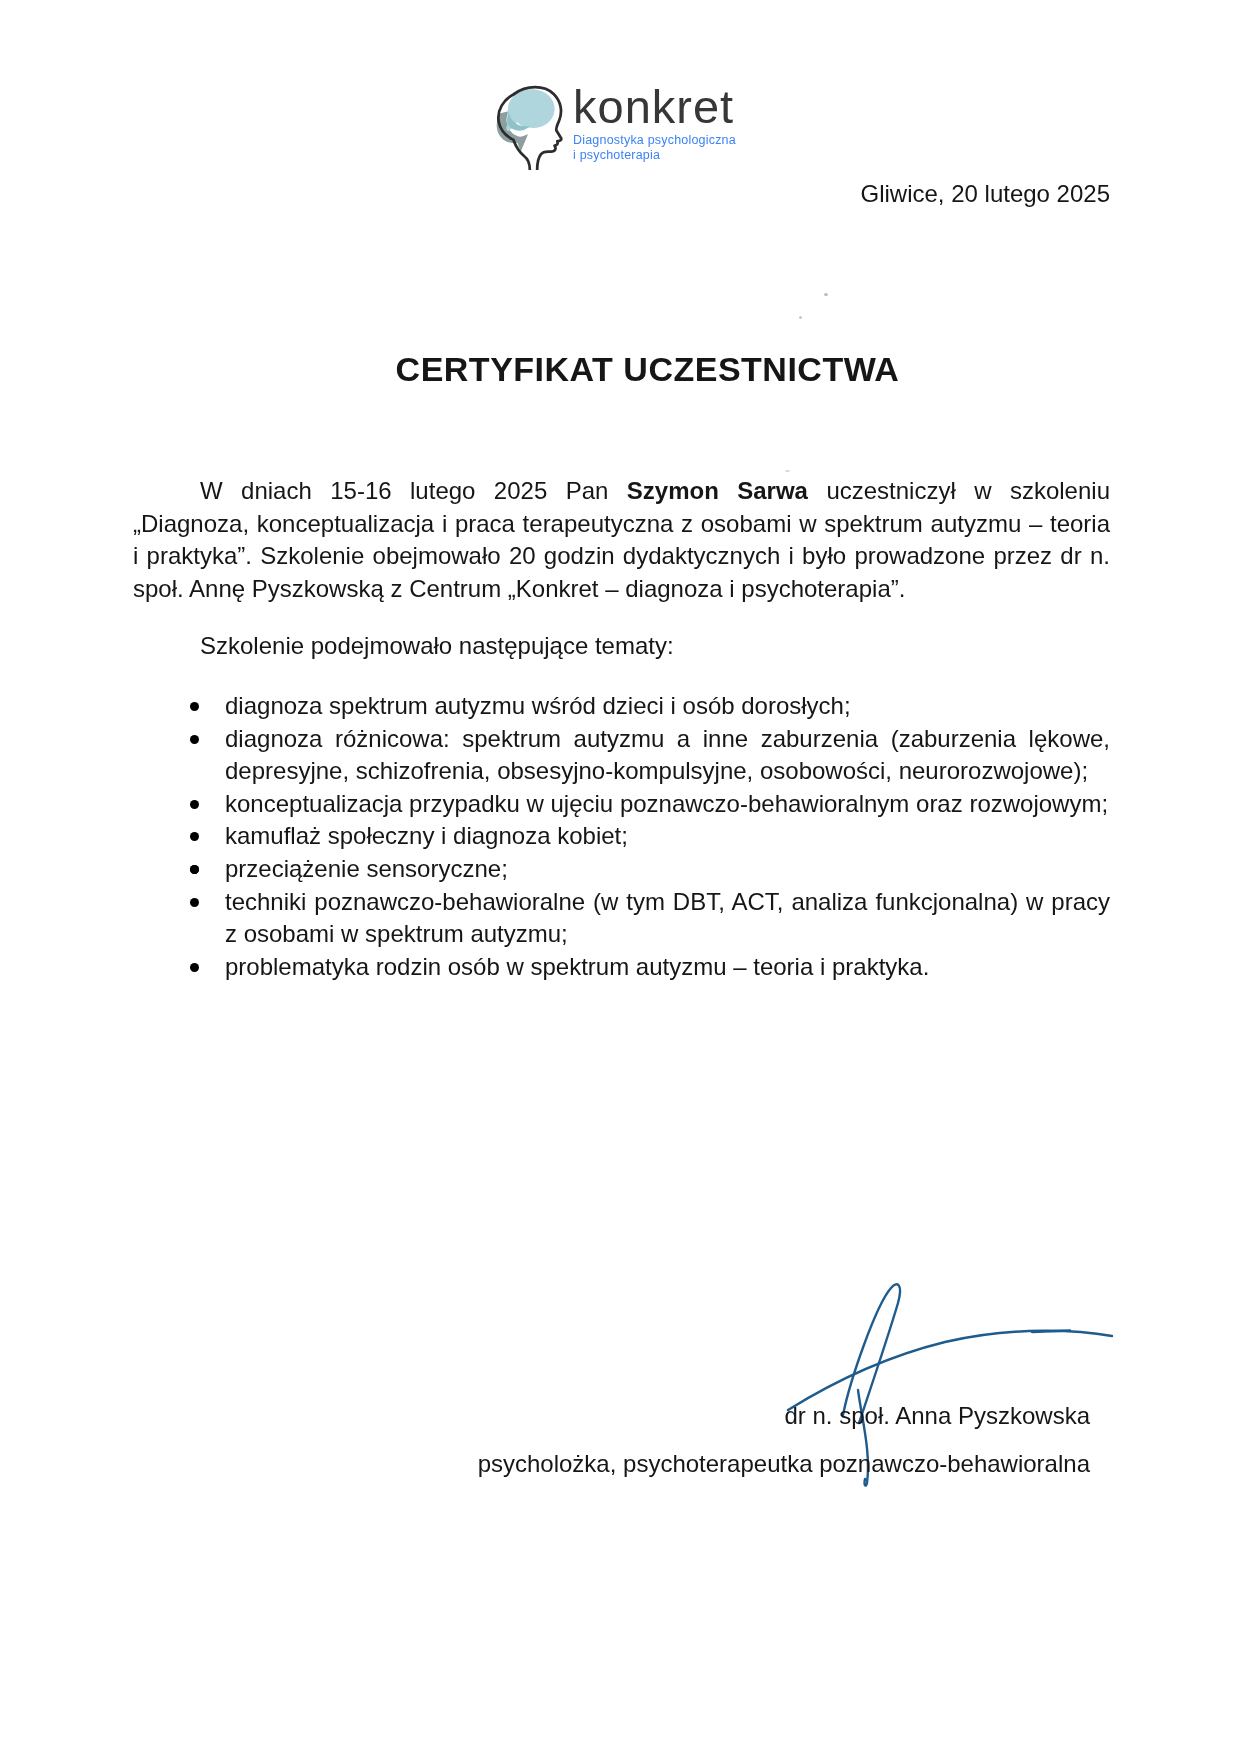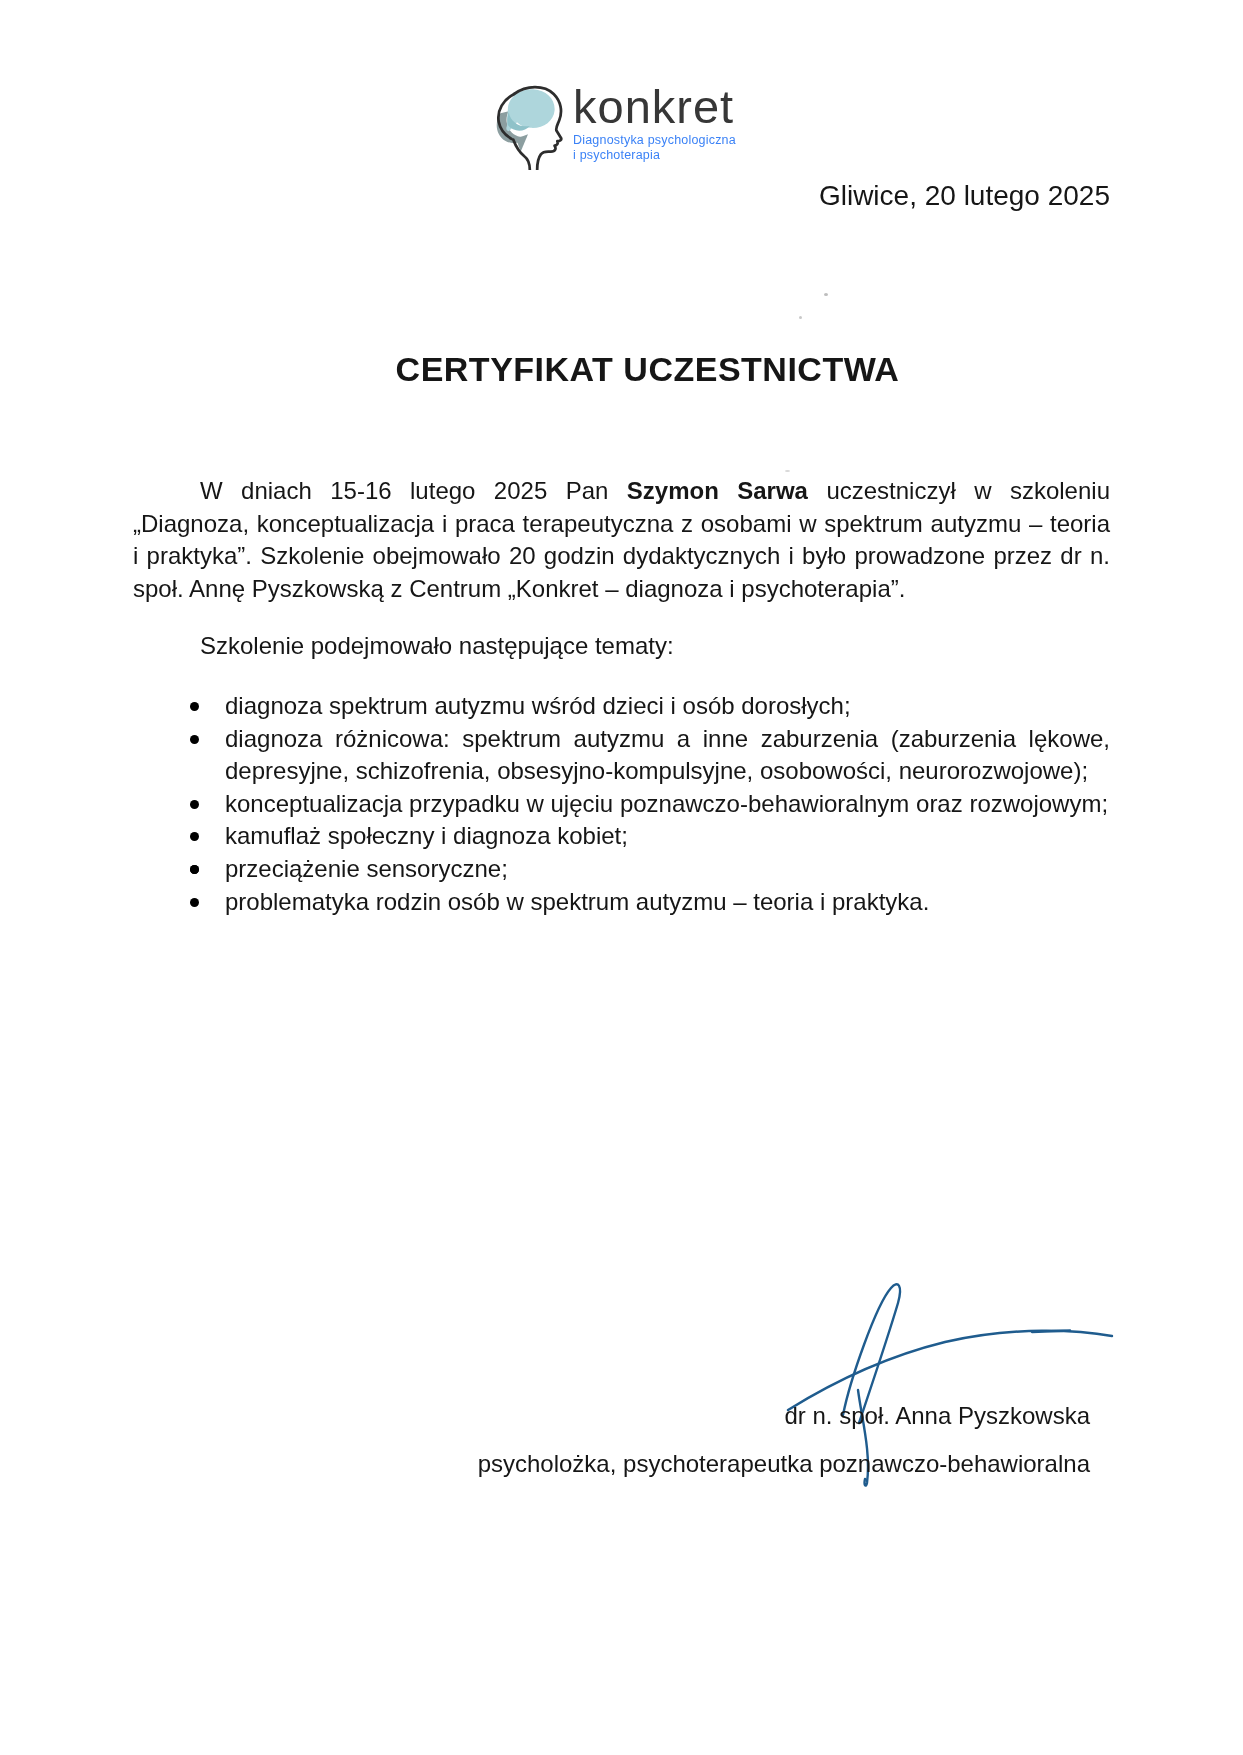--- a/index.html
+++ b/index.html
@@ -10,21 +10,21 @@
   }
 
   
   .logo { position:absolute; left:486px; top:82px; display:flex; align-items:flex-start; }
   .logo-head { width:84px; height:88px; flex:0 0 auto; }
   .logo-textcol { margin-left:3px; margin-top:2px; }
   .brand { font-size:47px; line-height:46px; font-weight:500; color:#373737; letter-spacing:1px; }
   .tagline { margin-top:3px; font-size:12.5px; line-height:14.5px; color:#3b82f6; letter-spacing:0.2px; }
 
   
-  .date { position:absolute; left:133px; right:133px; top:180px; text-align:right; font-size:28px; }
+  .date { position:absolute; left:133px; right:133px; top:180px; text-align:right; font-size:24px; }
 
   
   .title { position:absolute; left:16px; top:340px; width:100%; margin:10px; text-align:center;
            font-size:34px; font-weight:bold; letter-spacing:0.5px; }
 
   
   .content { position:absolute; left:133px; top:475px; width:977px;
              font-size:24px; line-height:32.6px; }
   .p1 { margin:0; text-align:justify; text-indent:67px; }
   .p2 { margin:25px 0 0 0; text-indent:67px; }
@@ -86,20 +86,21 @@
 
     <p class="p2">Szkolenie podejmowało następujące tematy:</p>
 
     <ul class="topics">
       <li><span class="bullet"></span><span>diagnoza spektrum autyzmu wśród dzieci i osób dorosłych;</span></li>
       <li><span class="bullet"></span><span>diagnoza różnicowa: spektrum autyzmu a inne zaburzenia (zaburzenia lękowe, depresyjne, schizofrenia, obsesyjno-kompulsyjne, osobowości, neurorozwojowe);</span></li>
       <li><span class="bullet"></span><span>konceptualizacja przypadku w ujęciu poznawczo-behawioralnym oraz rozwojowym;</span></li>
       <li><span class="bullet"></span><span>kamuflaż społeczny i diagnoza kobiet;</span></li>
       <li><span class="bullet"></span></li>
       <li><span class="bullet"></span><span>przeciążenie sensoryczne;</span></li>
+      <li><span class="bullet"></span><span>techniki poznawczo-behawioralne (w tym DBT, ACT, analiza funkcjonalna) w&nbsp;pracy z&nbsp;osobami w&nbsp;spektrum autyzmu;</span></li>
       <li><span class="bullet"></span><span>problematyka rodzin osób w spektrum autyzmu – teoria i praktyka.</span></li>
     </ul>
   </div>
 
   <svg class="signature" viewBox="0 0 345 228" xmlns="http://www.w3.org/2000/svg">
     <g fill="none" stroke="#1f5c8e" stroke-width="2.4" stroke-linecap="round">
 
       <path d="M 63 143 C 70 108, 96 33, 111 16 C 118 8, 123 13, 118 31 C 108 65, 89 121, 79 151"></path>
 
       <path d="M 78 118 C 82 148, 91 180, 87 211 C 86 216, 83.5 213.5, 85 207"></path>

